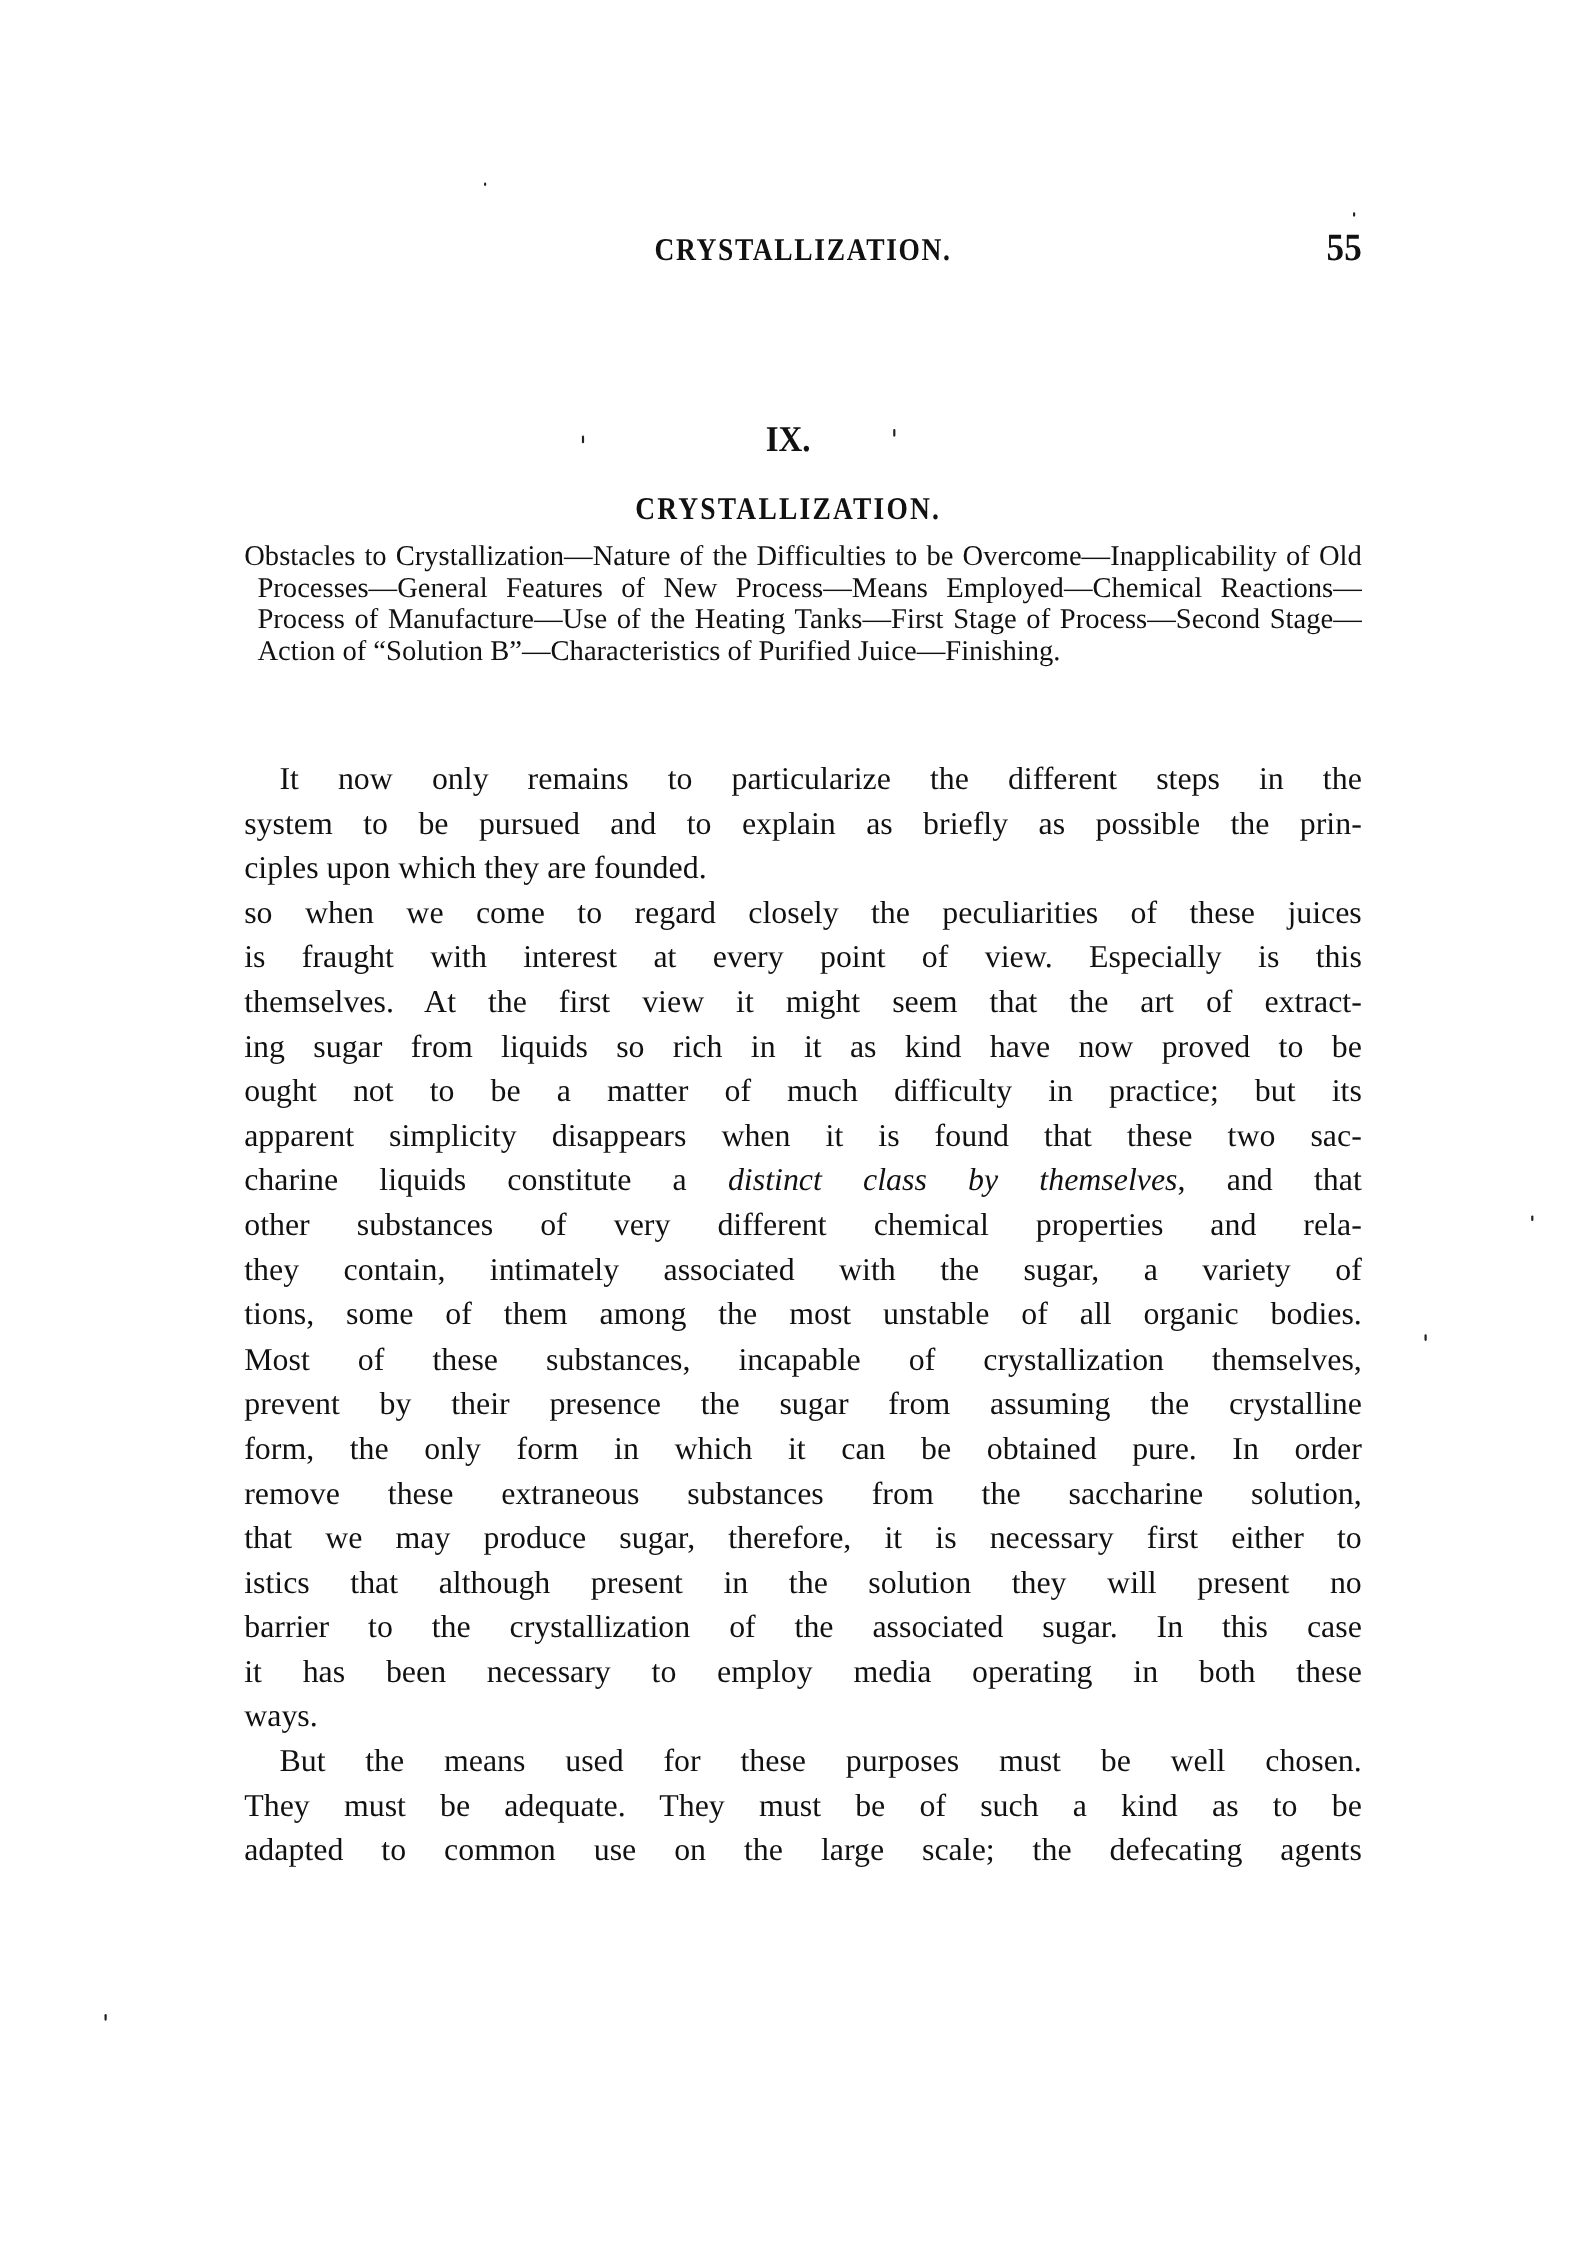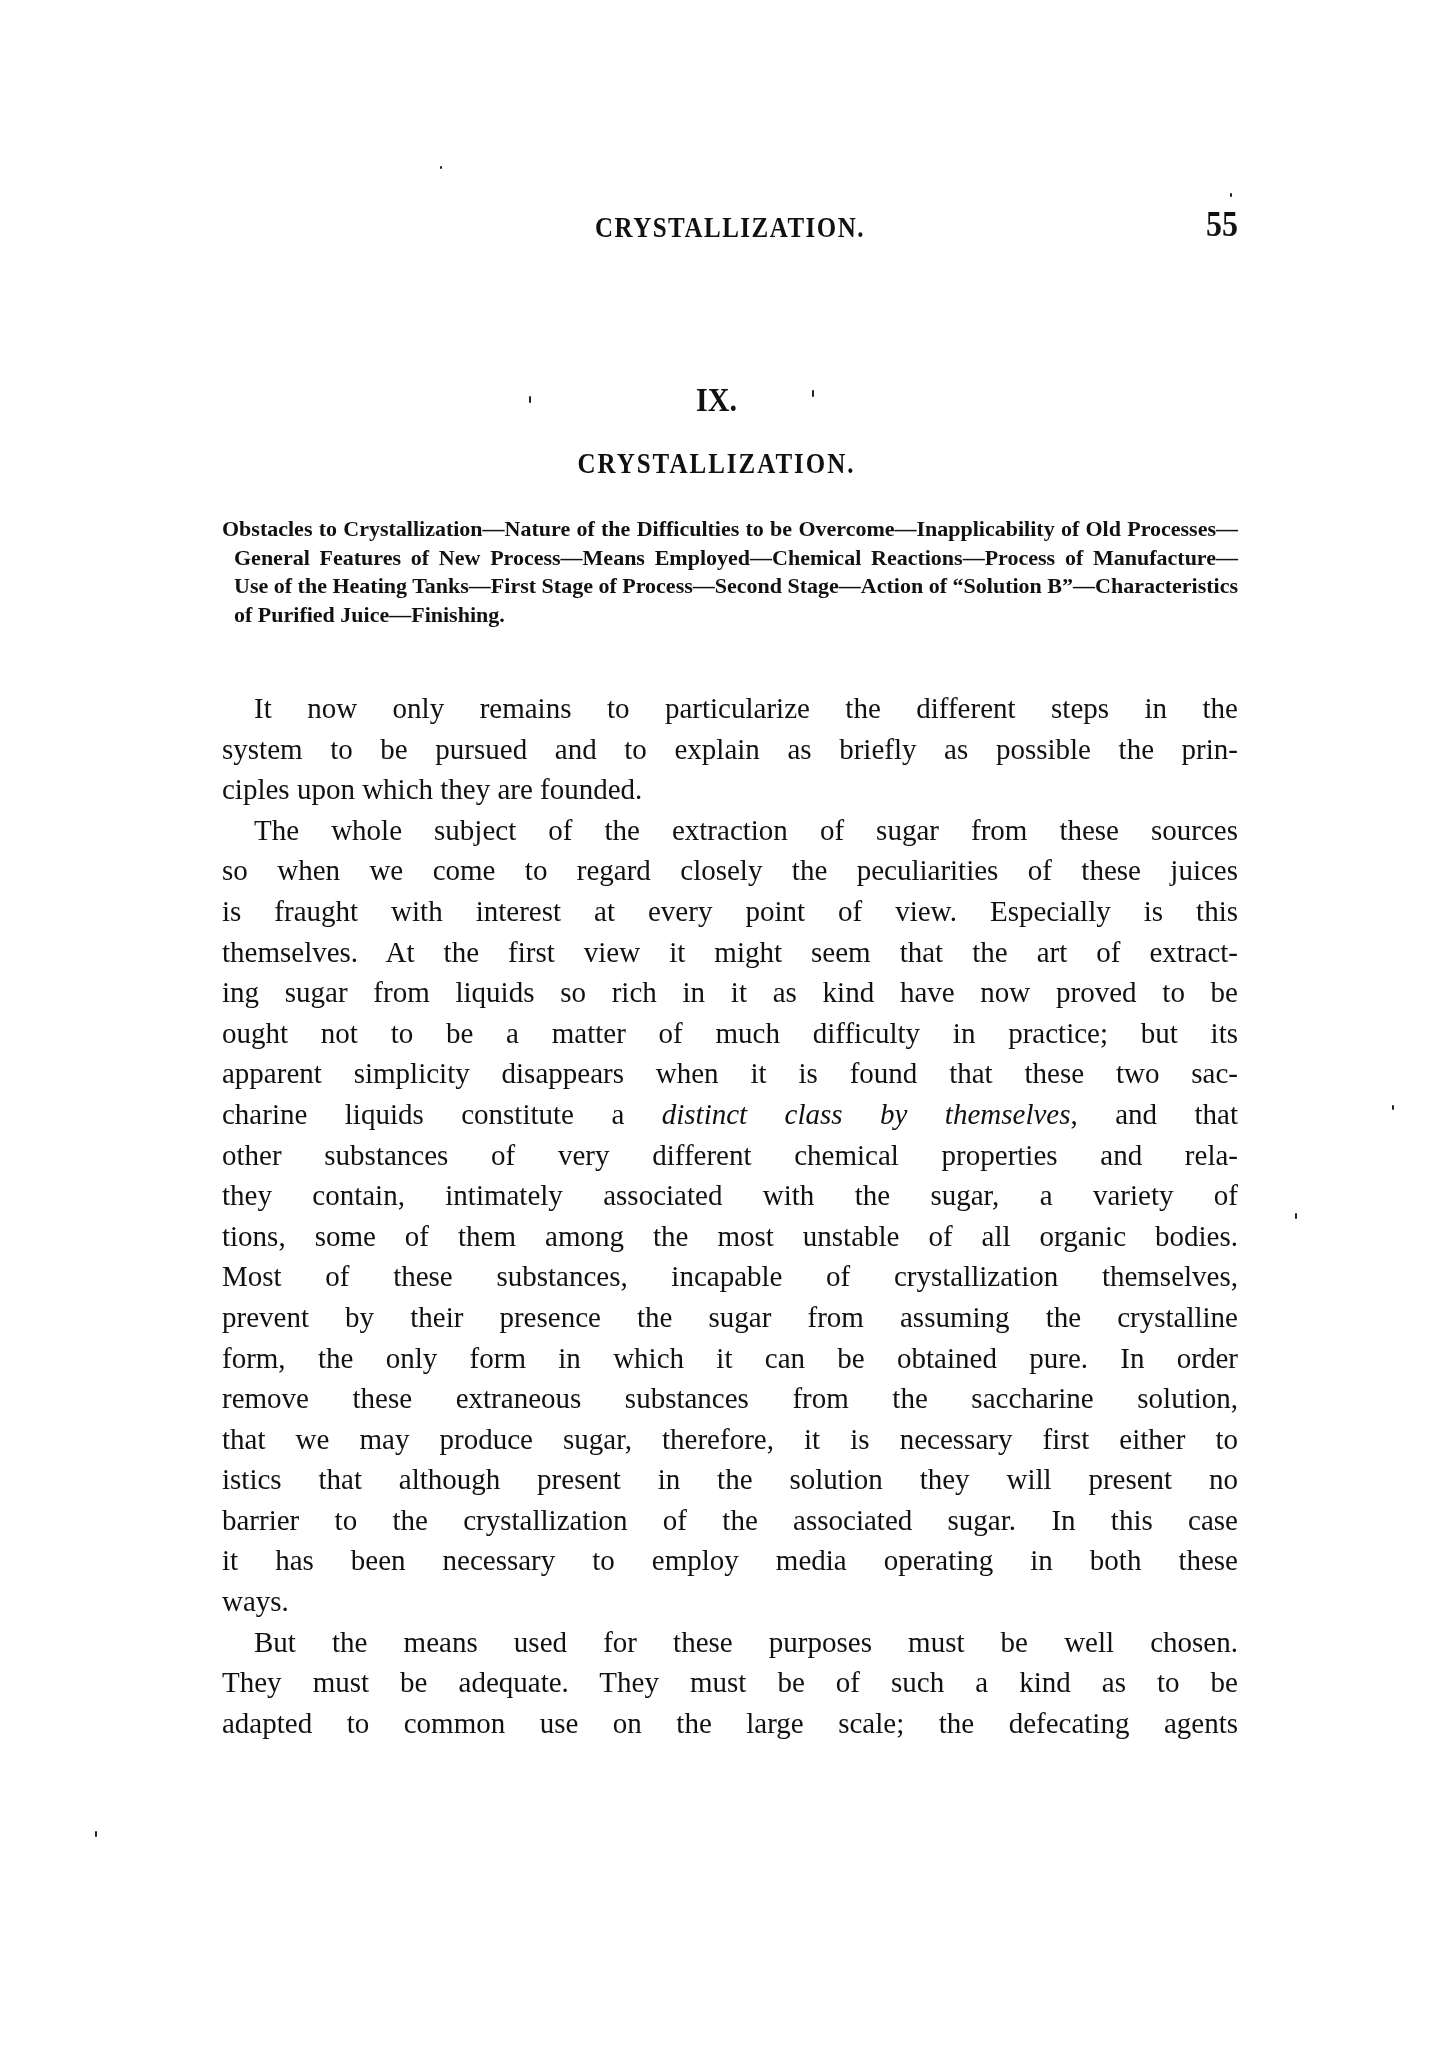--- a/index.html
+++ b/index.html
@@ -7,22 +7,22 @@
          font-family: "Liberation Serif", "DejaVu Serif", serif; color: #111; }
   .page { position: absolute; left: 0; top: 0; width: 1433px; height: 1680px; }
   .running-head { position: absolute; top: 206px; left: 222px; width: 1016px; height: 40px; }
   .running-title { position: absolute; left: 0; right: 0; text-align: center; font-weight: bold;
                    font-size: 25px; letter-spacing: 1.5px; top: 8px; transform: scaleY(1.15); }
   .page-number { position: absolute; right: 0; top: 0; font-weight: bold; font-size: 32px; transform: scaleY(1.1); }
   .chapter-num { position: absolute; top: 383px; left: 0; width: 1433px; text-align: center;
                  font-weight: bold; font-size: 30px; transform: scaleY(1.1); }
   .chapter-title { position: absolute; top: 450px; left: 0; width: 1433px; text-align: center;
                    font-weight: bold; font-size: 25px; letter-spacing: 2px; transform: scaleY(1.15); }
-  .summary { position: absolute; top: 515px; left: 222px; width: 1016px; font-weight: bold;
-             font-size: 22px; line-height: 28.5px; text-align: justify; text-indent: -12px; padding-left: 12px; box-sizing: border-box; }
+  .summary { position: absolute; top: 492px; left: 222px; width: 1016px; font-weight: normal;
+             font-size: 26px; line-height: 28.5px; text-align: justify; text-indent: -12px; padding-left: 12px; box-sizing: border-box; }
   .body-text { position: absolute; top: 688px; left: 222px; width: 1016px; font-size: 29px;
                line-height: 40.6px; font-weight: normal; }
   .body-text p { margin: 0; text-indent: 32px; text-align: justify; }
   .body-text em { font-style: italic; }
   .line { display: block; text-align: justify; text-align-last: justify; white-space: nowrap; }
   .line.last { text-align-last: left; }
   .speck { position: absolute; background: #222; border-radius: 1px; }
 </style>
 </head>
 <body>
@@ -39,21 +39,20 @@
 
   <div class="summary">Obstacles to Crystallization—Nature of the Difficulties to be Overcome—Inapplicability of Old Processes—General Features of New Process—Means Employed—Chemical Reactions—Process of Manufacture—Use of the Heating Tanks—First Stage of Process—Second Stage—Action of “Solution B”—Characteristics of Purified Juice—Finishing.</div>
 
   <div class="body-text">
     <p>
       <span class="line">It now only remains to particularize the different steps in the</span>
       <span class="line" style="text-indent:0">system to be pursued and to explain as briefly as possible the prin-</span>
       <span class="line last" style="text-indent:0">ciples upon which they are founded.</span>
     </p>
     <p>
-      <span class="line">The whole subject of the extraction of sugar from these sources</span>
       <span class="line" style="text-indent:0">so when we come to regard closely the peculiarities of these juices</span>
       <span class="line" style="text-indent:0">is fraught with interest at every point of view.  Especially is this</span>
       <span class="line" style="text-indent:0">themselves.  At the first view it might seem that the art of extract-</span>
       <span class="line" style="text-indent:0">ing sugar from liquids so rich in it as kind have now proved to be</span>
       <span class="line" style="text-indent:0">ought not to be a matter of much difficulty in practice; but its</span>
       <span class="line" style="text-indent:0">apparent simplicity disappears when it is found that these two sac-</span>
       <span class="line" style="text-indent:0"><span>charine liquids constitute a </span><em>distinct class by themselves</em><span>, and that</span></span>
       <span class="line" style="text-indent:0">other substances of very different chemical properties and rela-</span>
       <span class="line" style="text-indent:0">they contain, intimately associated with the sugar, a variety of</span>
       <span class="line" style="text-indent:0">tions, some of them among the most unstable of all organic bodies.</span>

